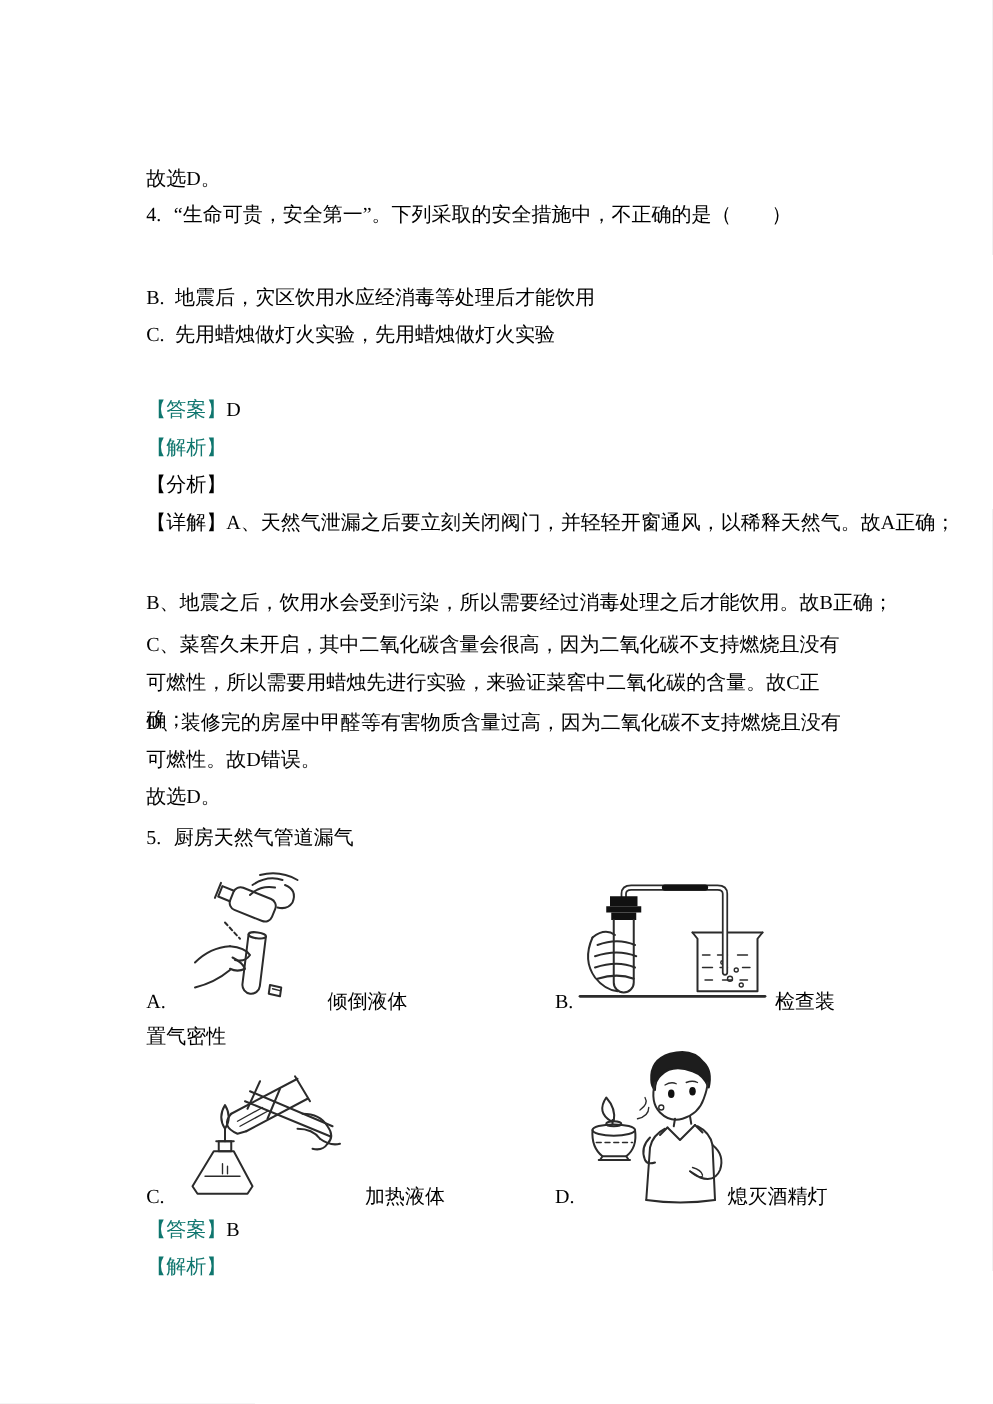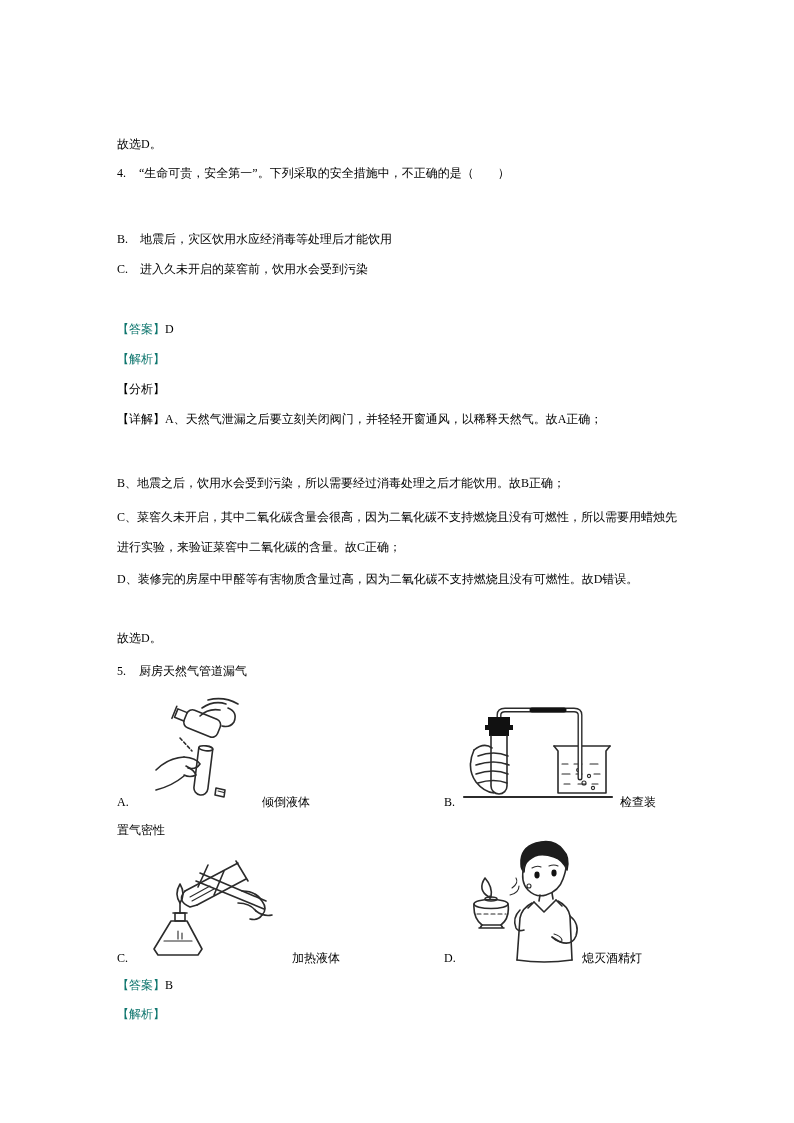--- a/index.html
+++ b/index.html
@@ -1,19 +1,19 @@
 <!DOCTYPE html>
 <html><head>
 <meta charset="utf-8">
 <style>
   html,body{margin:0;padding:0;background:#e8e8e8;}
   #page{
     position:relative;width:794px;height:1123px;background:#ffffff;
     font-family:"Liberation Serif","DejaVu Serif",serif;
-    font-size:12px;color:#000;overflow:hidden;margin:0 auto;
+    font-size:16px;color:#000;overflow:hidden;margin:0 auto;
   }
   .abs{position:absolute;left:117px;line-height:20px;white-space:pre;}
   .para{position:absolute;left:117px;width:566px;line-height:30px;}
   .blue{color:#0f766e;}
   .optlabel{display:inline-block;min-width:23px;}
   .num{display:inline-block;min-width:22px;}
   .illus{position:absolute;}
   .illus svg{display:block;width:100%;height:100%;overflow:visible;}
   .sk{stroke:#2b2b2b;fill:none;stroke-width:1.6;stroke-linecap:round;stroke-linejoin:round;}
   .thin{stroke-width:1.1;}
@@ -23,21 +23,21 @@
 
 <div id="page">
 
   <div class="abs" style="top:134px">故选D。</div>
 
   <div class="abs" style="top:163px"><span class="num">4.</span><span>“生命可贵，安全第一”。下列采取的安全措施中，不正确的是（　　）</span></div>
 
 
   <div class="abs" style="top:229px"><span class="optlabel">B.</span><span>地震后，灾区饮用水应经消毒等处理后才能饮用</span></div>
 
-  <div class="abs" style="top:259px"><span class="optlabel">C.</span><span>进入久未开启的菜窖前，饮用水会受到污染</span></div>
+  <div class="abs" style="top:259px"><span class="optlabel">C.</span><span>先用蜡烛做灯火实验，先用蜡烛做灯火实验</span></div>
 
 
   <div class="abs" style="top:319px"><span class="blue">【答案】</span><span>D</span></div>
 
   <div class="abs blue" style="top:349px">【解析】</div>
 
   <div class="abs" style="top:379px">【分析】</div>
 
   <div class="abs" style="top:409px"><span>【详解】</span><span>A、天然气泄漏之后要立刻关闭阀门，并轻轻开窗通风，以稀释天然气。故A正确；</span></div>
 

